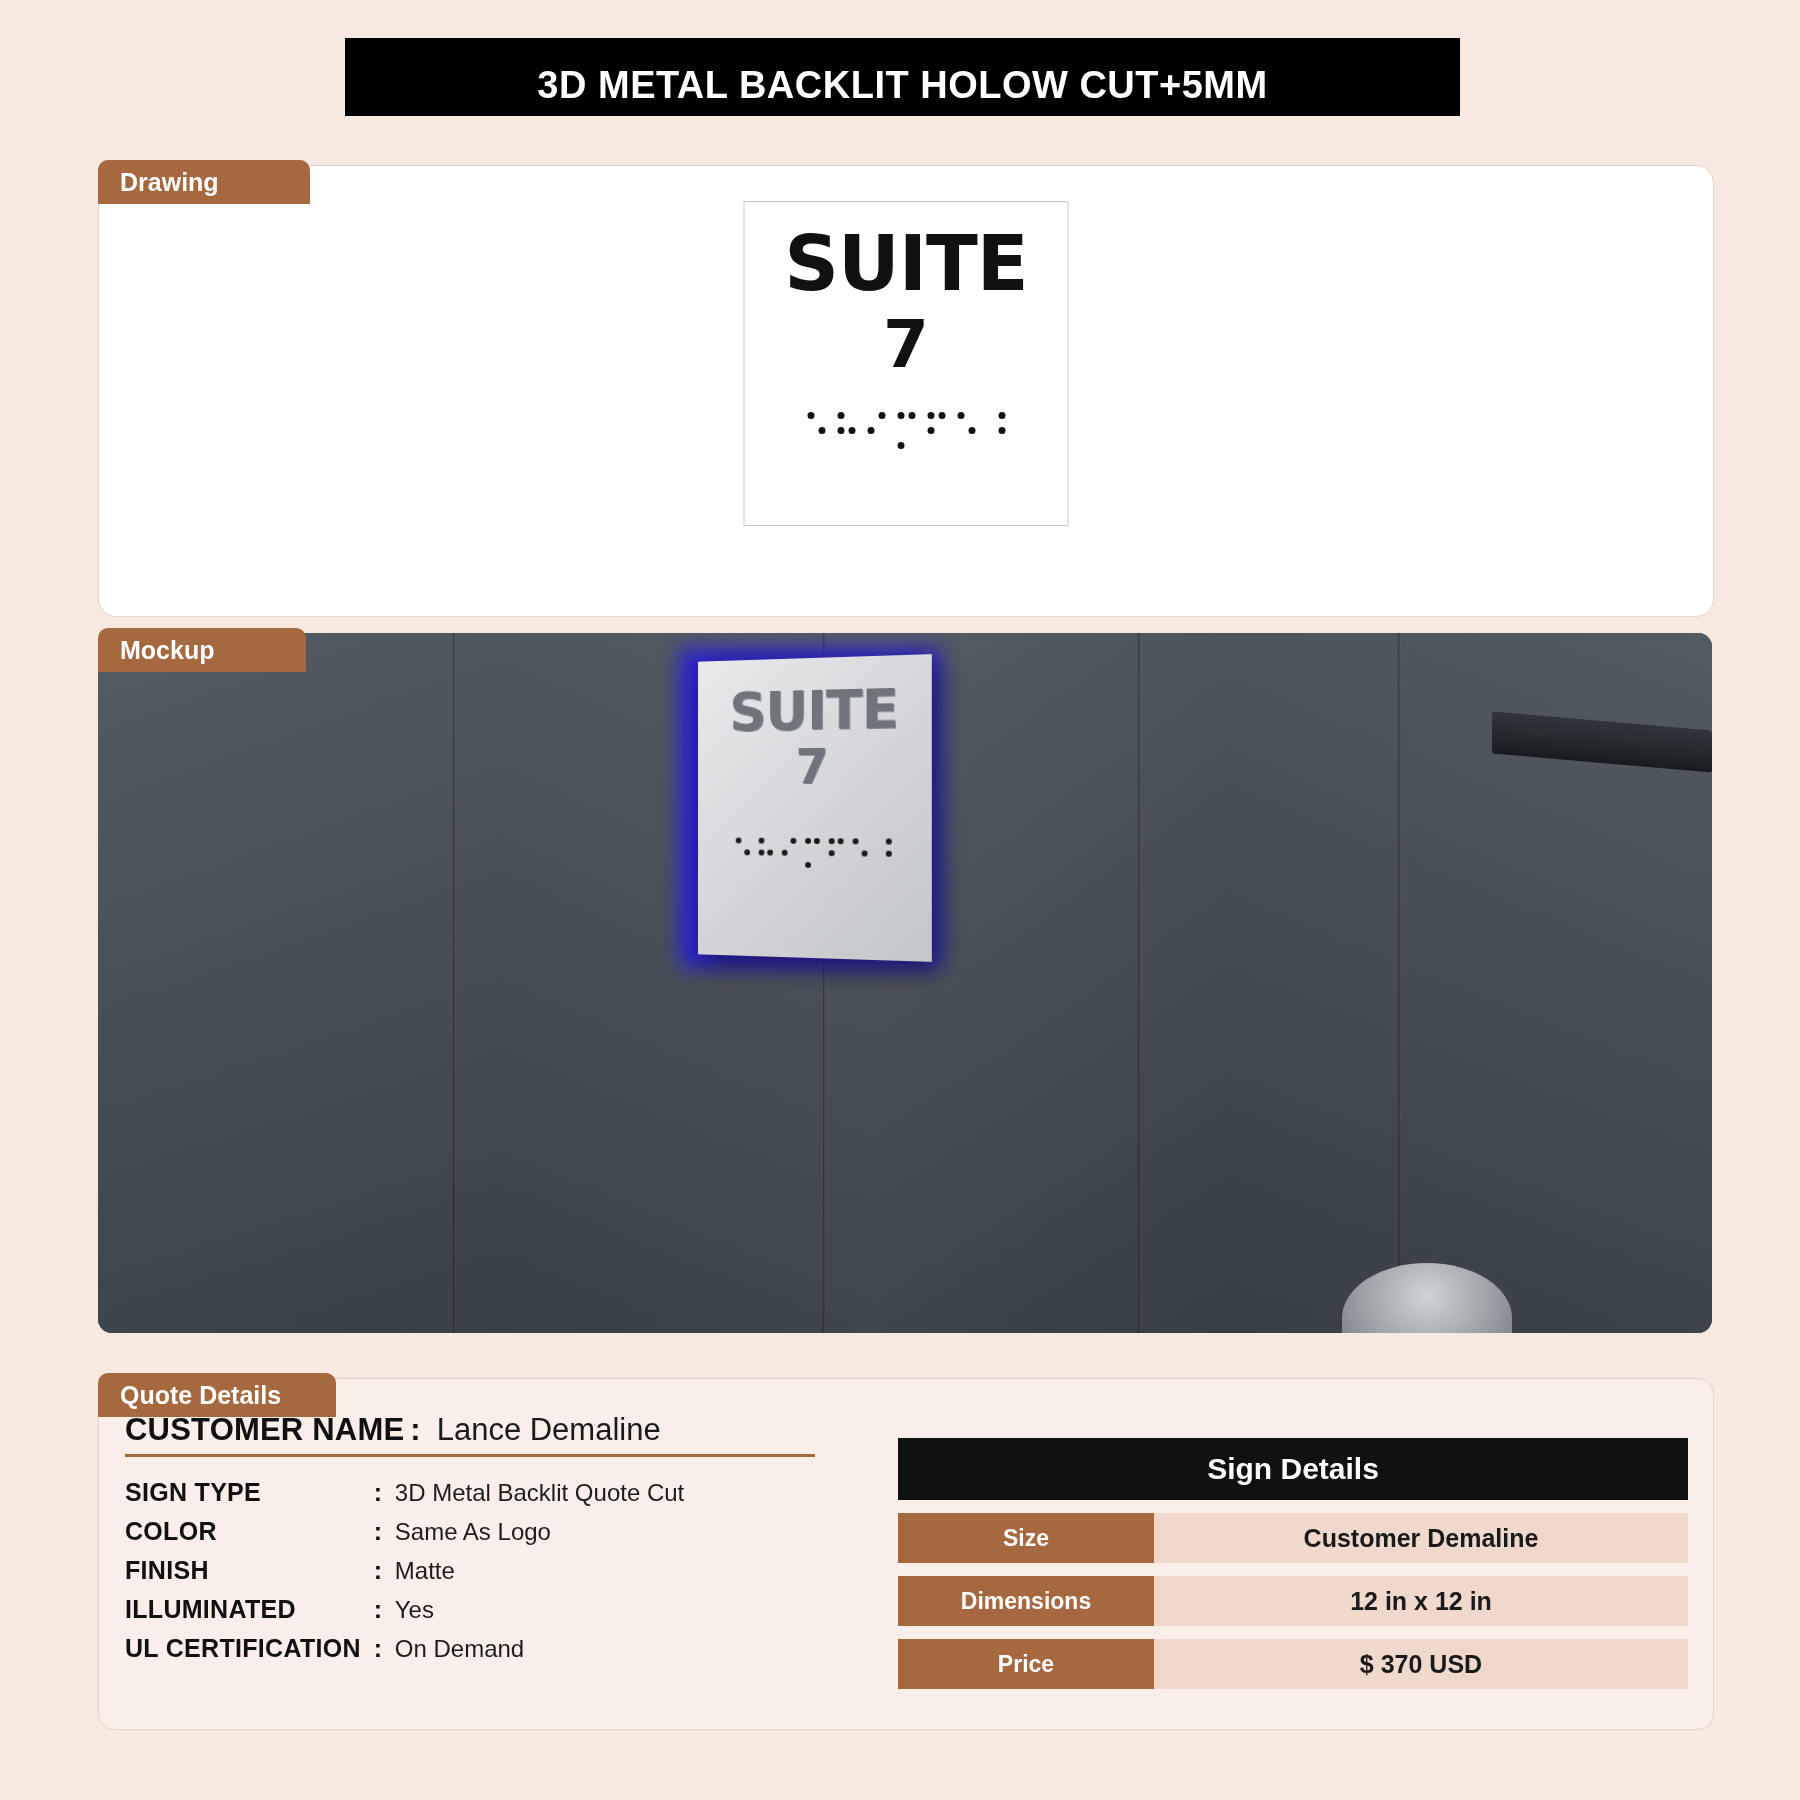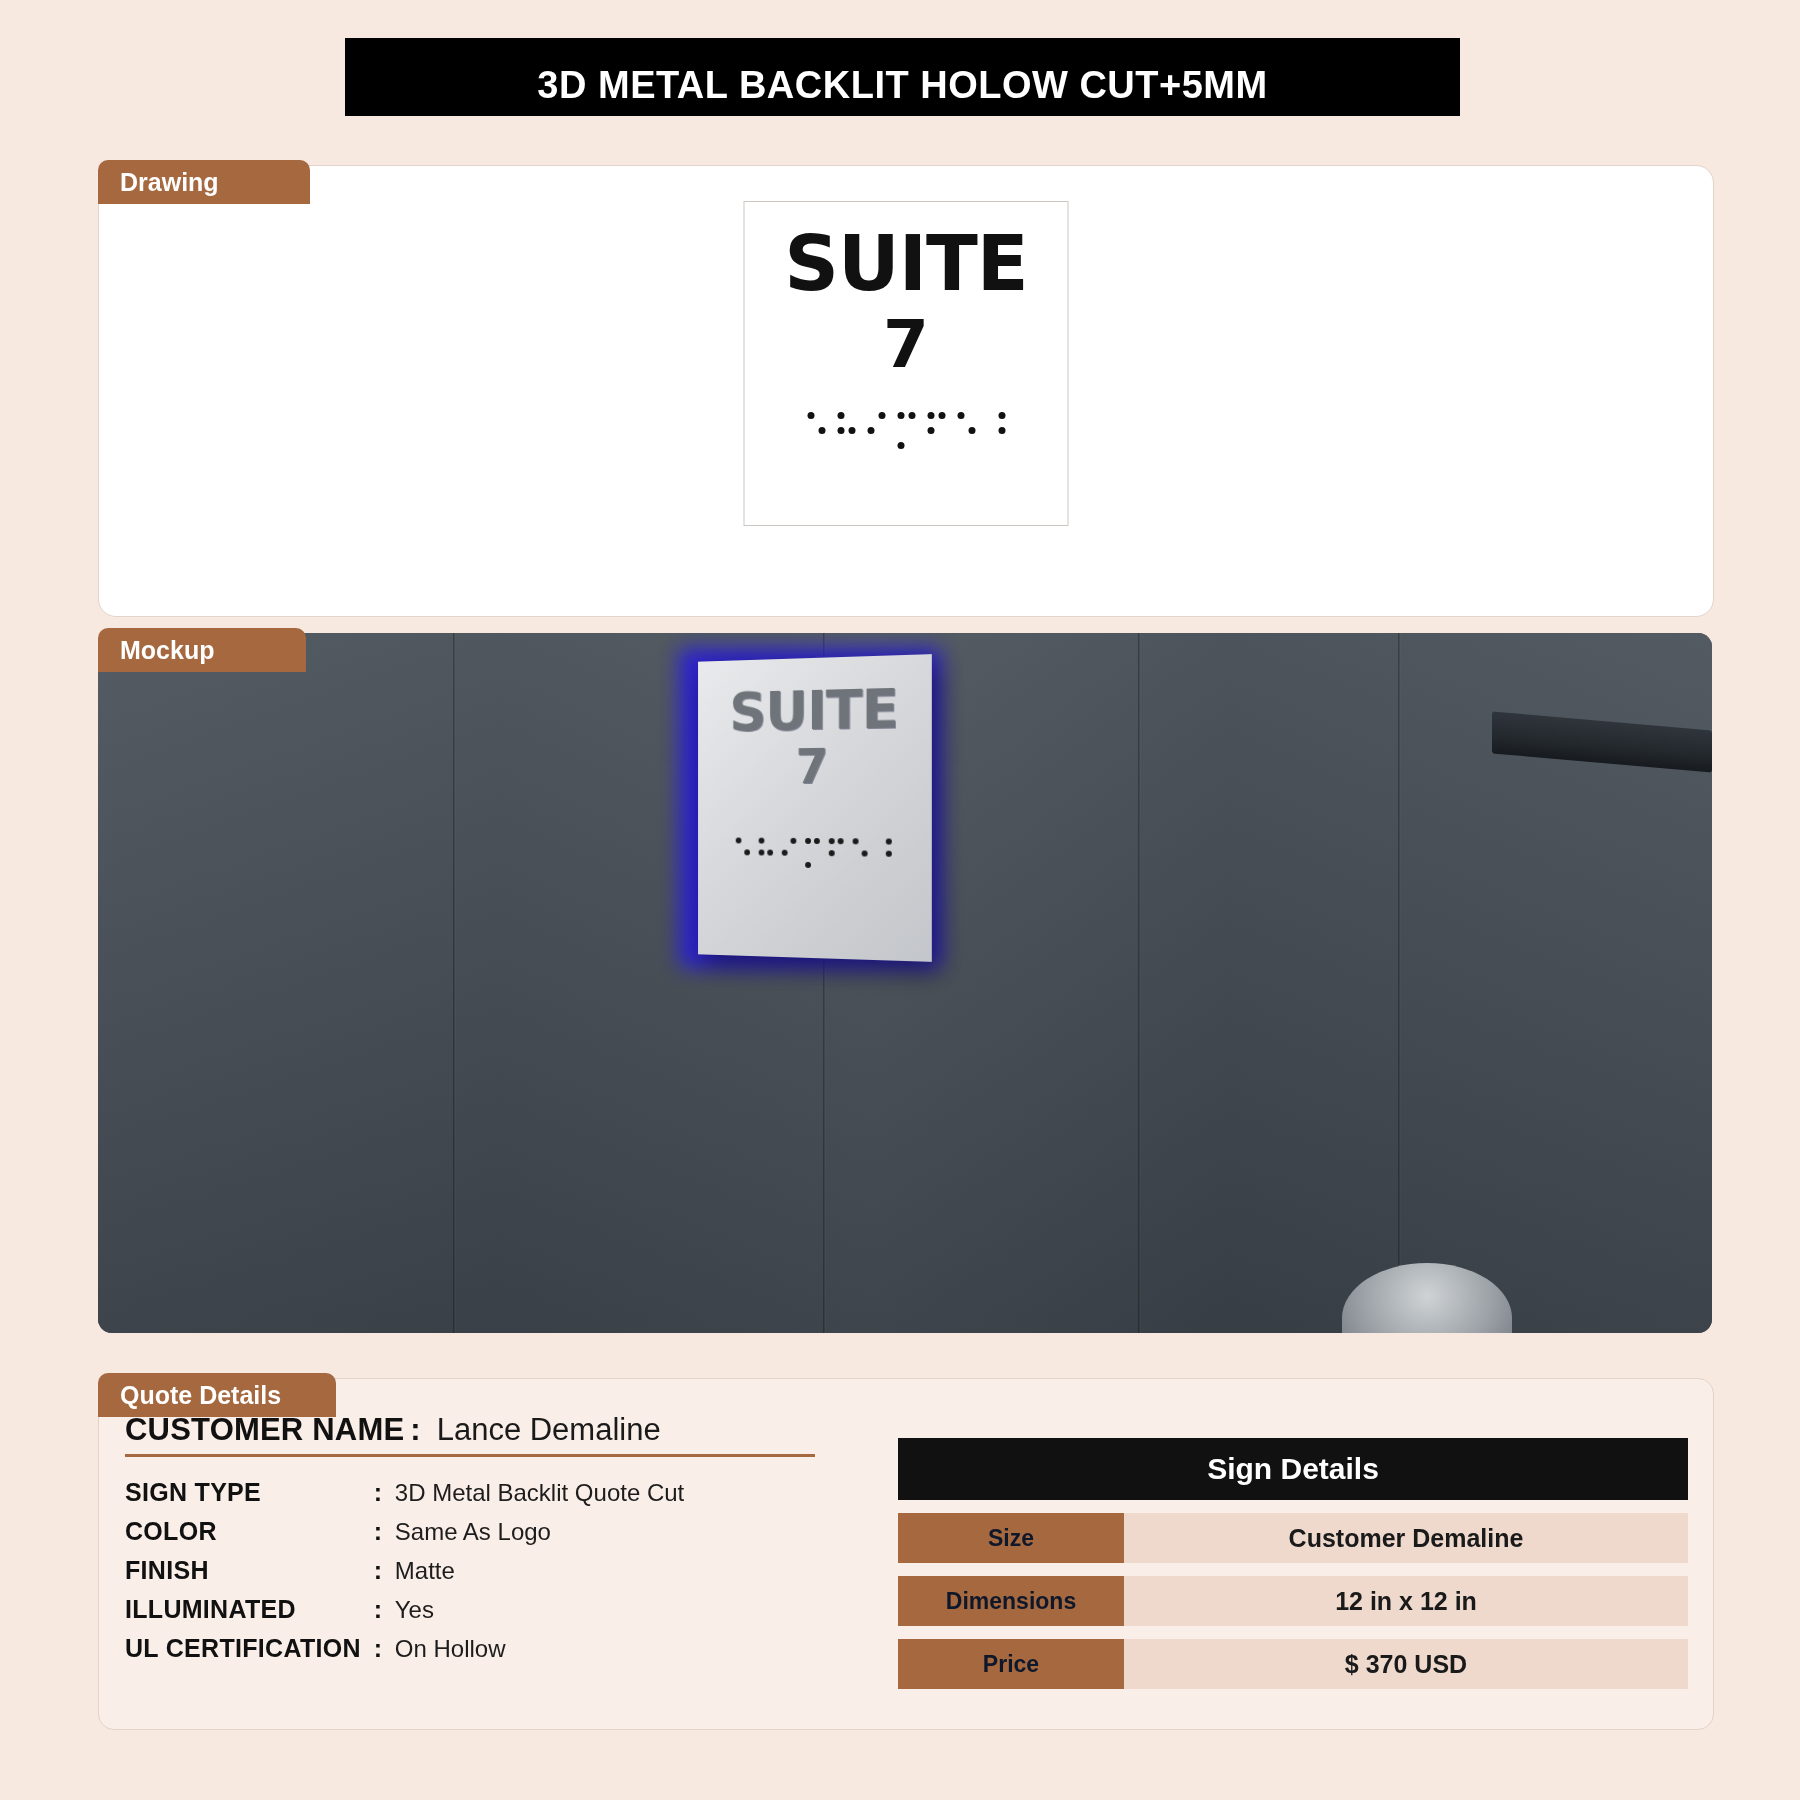--- a/index.html
+++ b/index.html
@@ -331,23 +331,23 @@
     padding: 14px 0;
     width: 790px;
     box-sizing: border-box;
   }
   .sd-row {
     display: flex;
     margin-top: 13px;
     height: 50px;
   }
   .sd-key {
-    width: 226px;
+    width: 256px;
     background: #a5683f;
-    color: #0f172a;
+    color: #ffffff;
     font-size: 23px;
     font-weight: bold;
     display: flex;
     align-items: center;
     justify-content: center;
   }
   .sd-val {
     flex: 1;
     background: #efd9cd;
     color: #1a1a1a;
@@ -492,21 +492,21 @@
         <td class="spec-val">Matte</td>
       </tr>
       <tr>
         <td class="spec-key">ILLUMINATED</td>
         <td class="spec-colon">:</td>
         <td class="spec-val">Yes</td>
       </tr>
       <tr>
         <td class="spec-key">UL CERTIFICATION</td>
         <td class="spec-colon">:</td>
-        <td class="spec-val">On Hollow</td>
+        <td class="spec-val">On Demand</td>
       </tr>
     </tbody>
   </table>
 </div>
 
 <div class="quote-right">
   <div class="sd-header">Sign Details</div>
   <div class="sd-row">
     <div class="sd-key">Size</div>
     <div class="sd-val">Customer Demaline</div>

